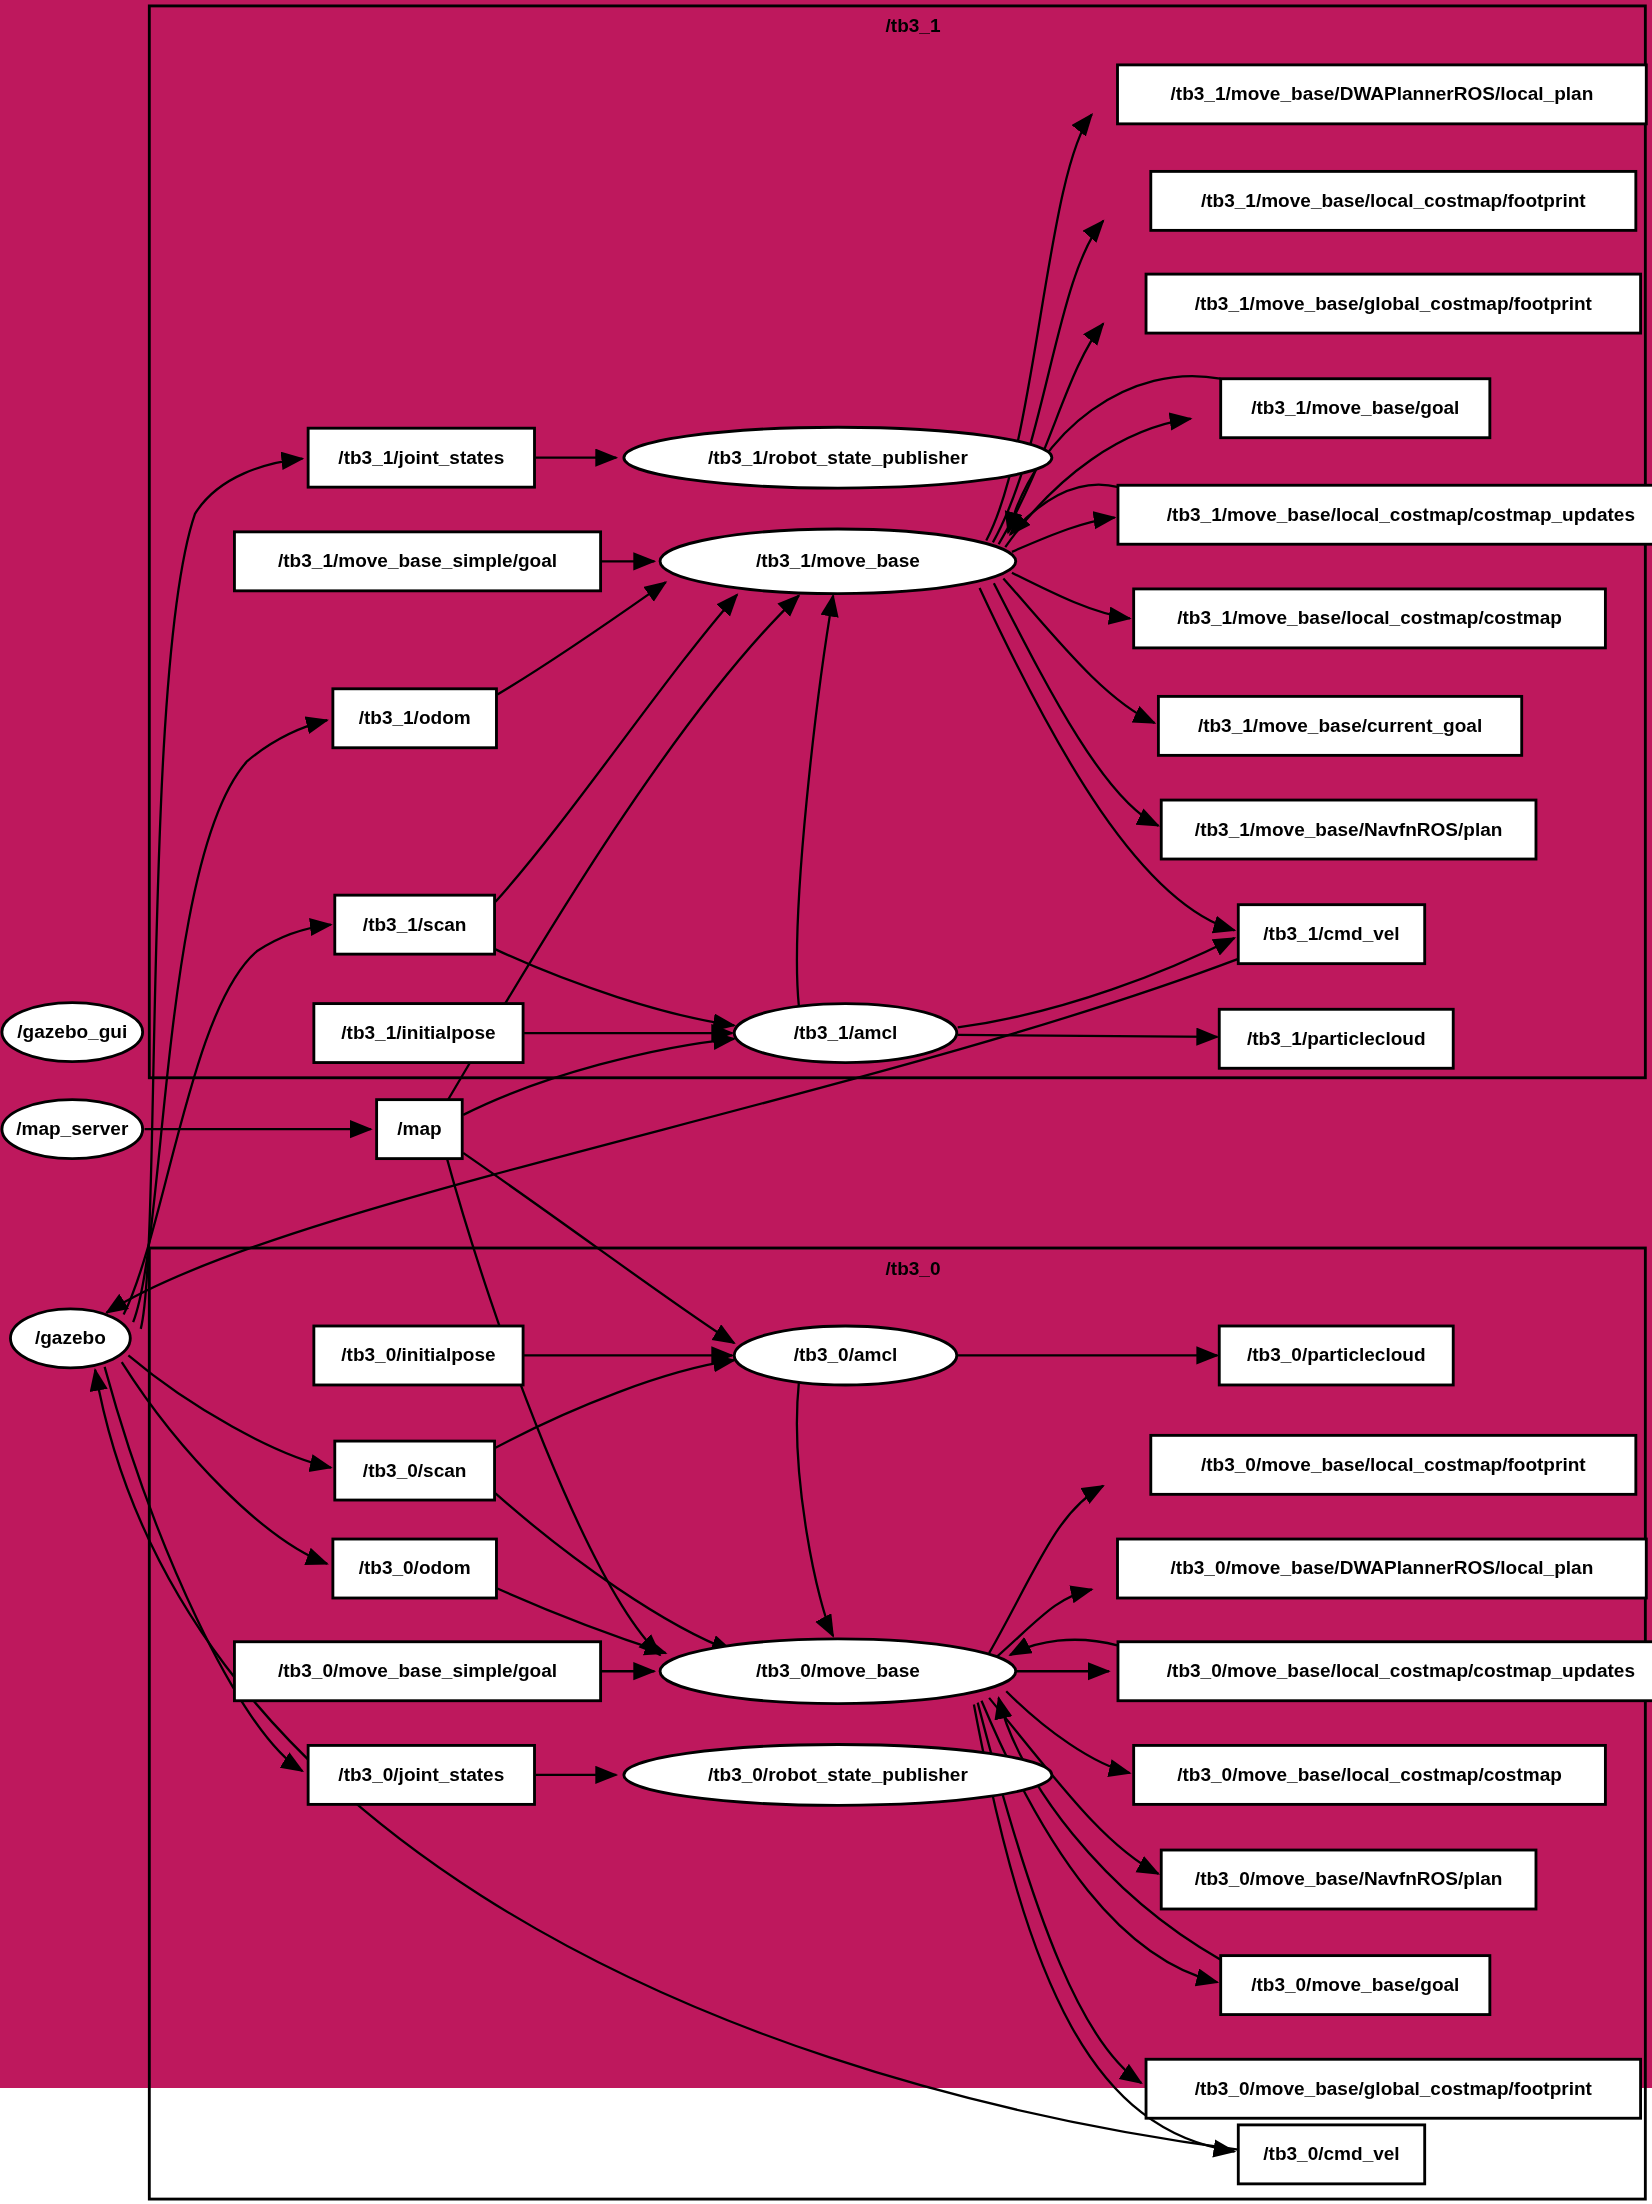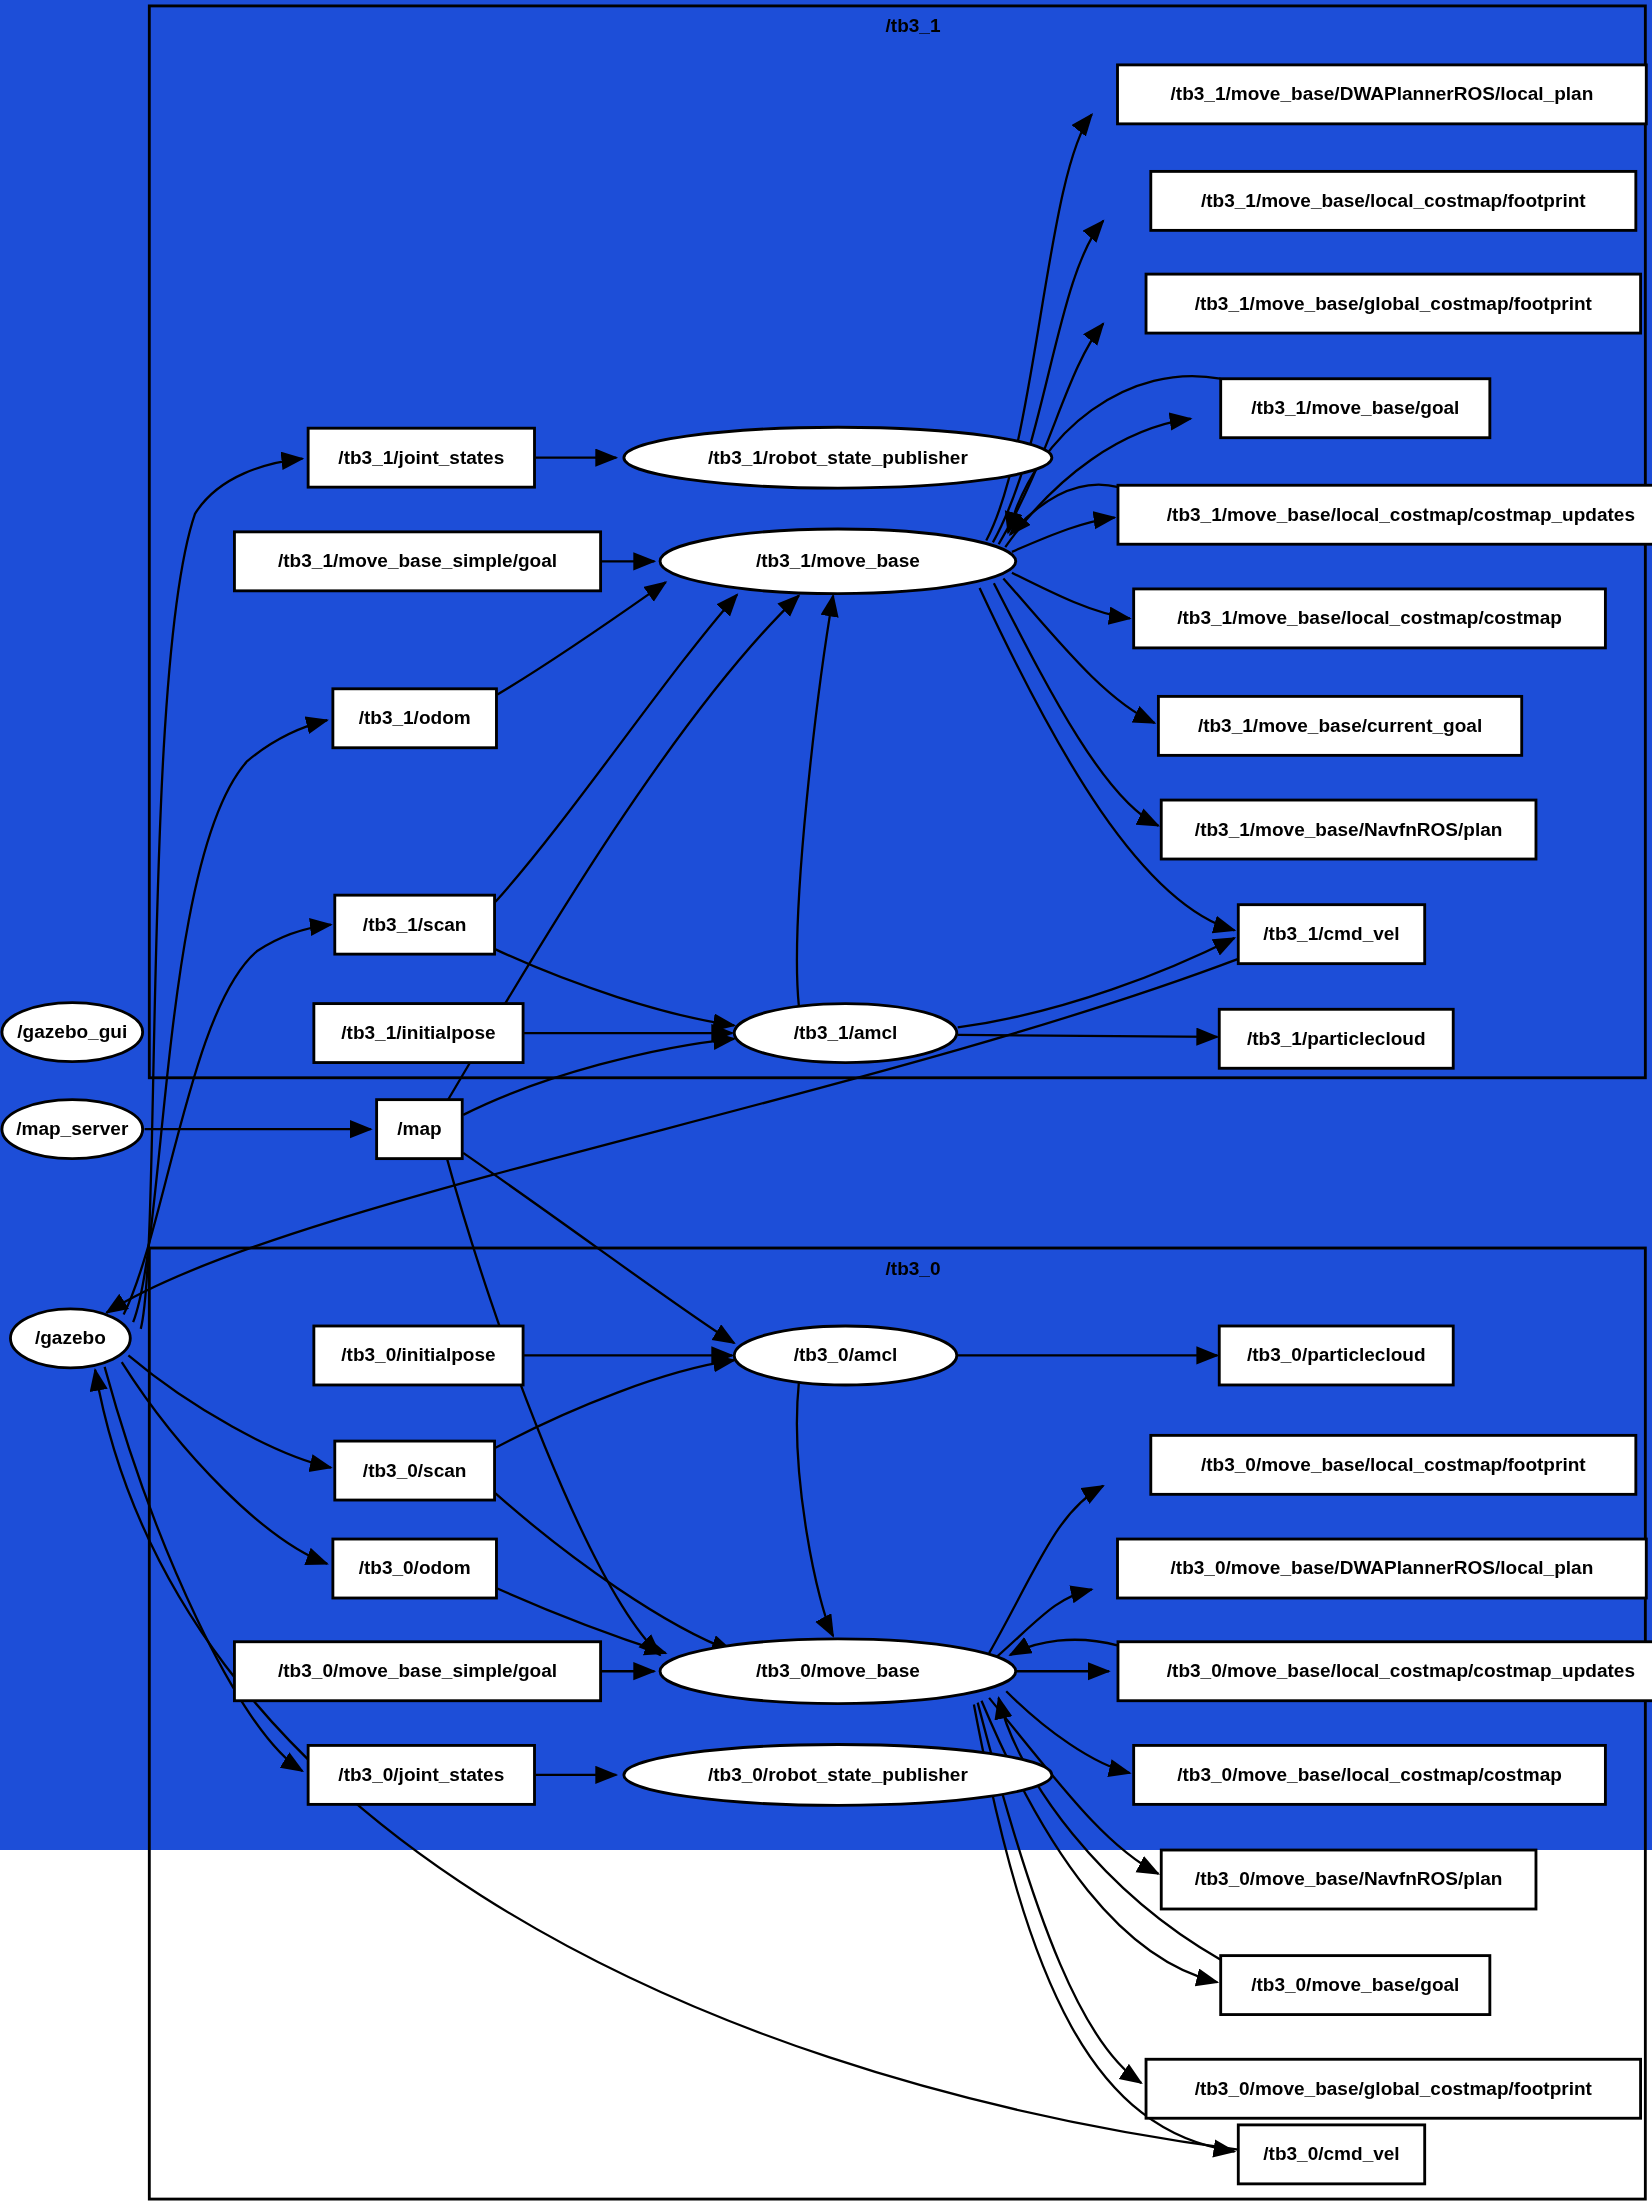--- a/index.html
+++ b/index.html
@@ -1,18 +1,18 @@
 <!DOCTYPE html>
 <html style="font-size:15px"><head>
 <meta charset="utf-8">
 <style>
   html,body{margin:0;padding:0;background:#ffffff;}
   body{width:1652px;height:2205px;overflow:hidden;
        font-family:"Liberation Sans","DejaVu Sans",sans-serif;}
-  #stage{position:relative;width:1652px;height:1850px;background:#1d4ed8;}
+  #stage{position:relative;width:1652px;height:2088px;background:#be185d;}
   svg#graph{position:absolute;top:0;left:0;width:1652px;height:2205px;}
   .cluster-rect{fill:none;stroke:#000000;stroke-width:3;}
   .node-box{fill:#ffffff;stroke:#000000;stroke-width:3;}
   .node-ell{fill:#ffffff;stroke:#000000;stroke-width:3;}
   .edge{fill:none;stroke:#000000;stroke-width:2.4;}
   .nlabel{font-family:"Liberation Sans","DejaVu Sans",sans-serif;
           font-weight:bold;font-size:20px;fill:#000000;
           text-anchor:middle;dominant-baseline:middle;}
   .clabel{font-family:"Liberation Sans","DejaVu Sans",sans-serif;
           font-weight:bold;font-size:20px;fill:#000000;

